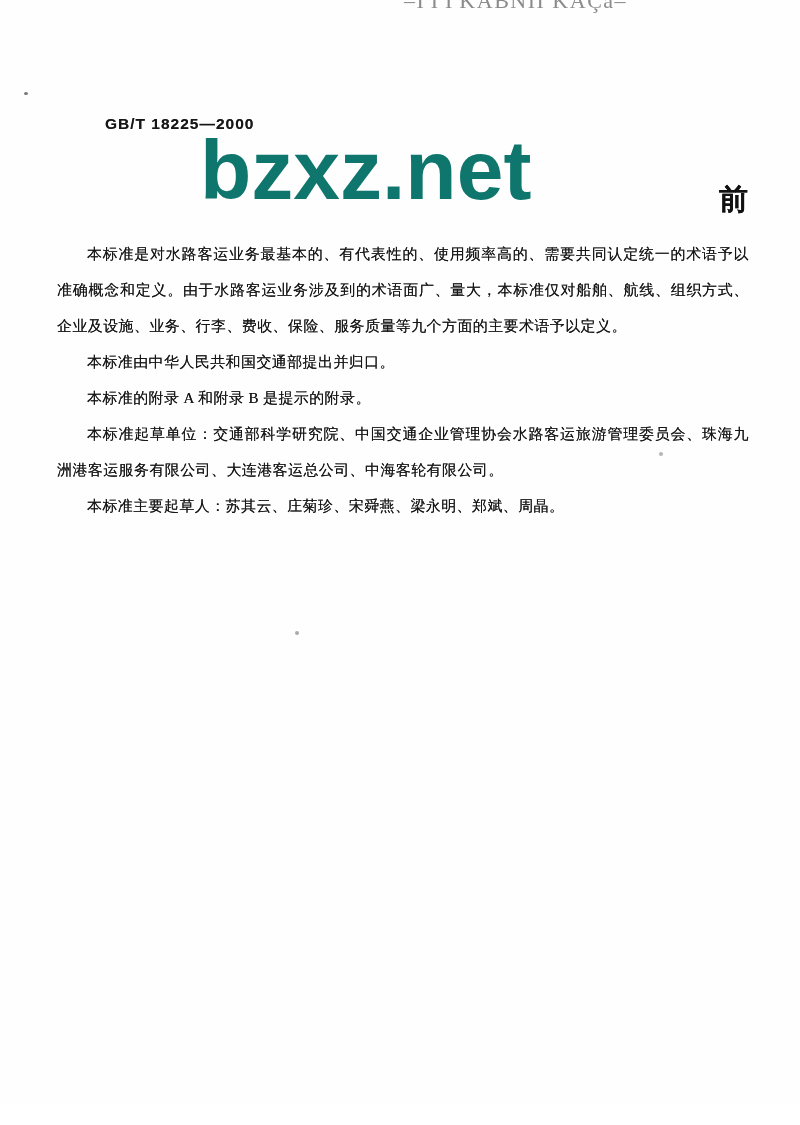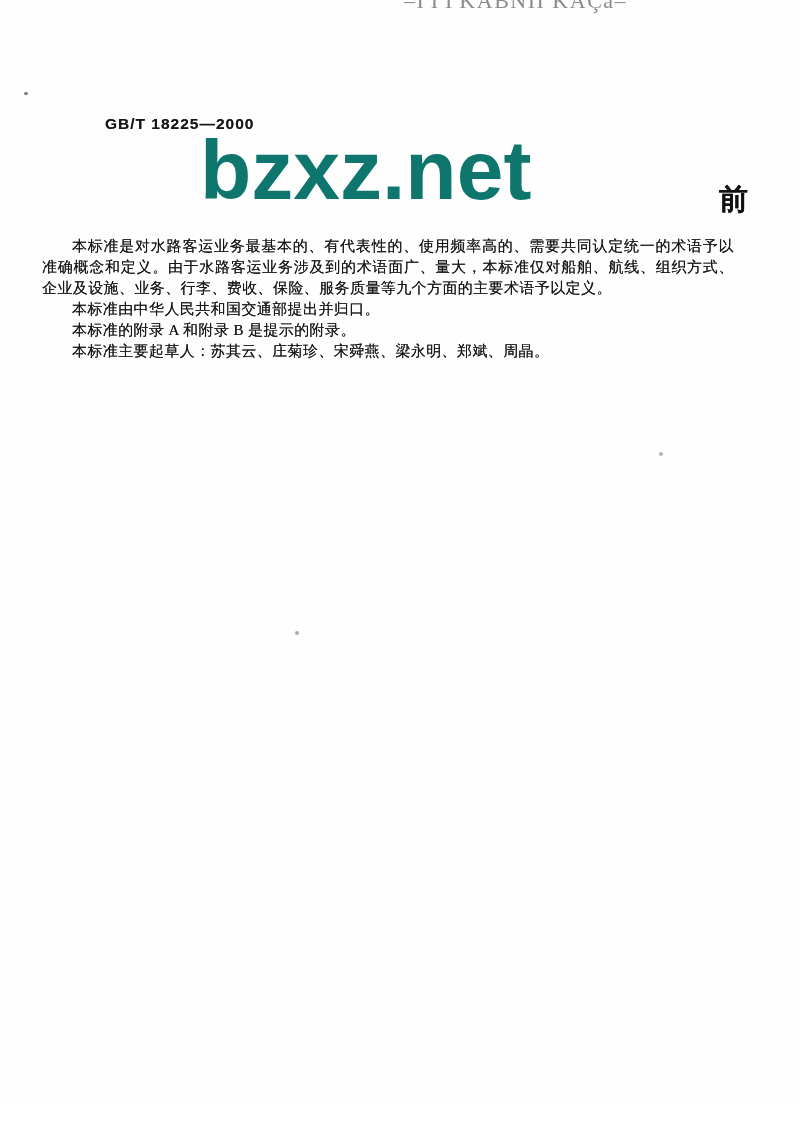--- a/index.html
+++ b/index.html
@@ -67,24 +67,24 @@
     font-weight: 700;
     letter-spacing: 2px;
     color: #111;
     text-shadow: 0 0 0.6px rgba(0,0,0,0.85);
     z-index: 2;
   }
   
   .body-block {
     position: absolute;
     top: 236px;
-    left: 42px;
+    left: 57px;
     width: 692px;
     font-size: 15px;
-    line-height: 21px;
+    line-height: 36px;
     letter-spacing: 0.4px;
     text-align: justify;
     color: #161616;
     text-shadow: 0 0 0.5px rgba(0,0,0,0.75);
     z-index: 2;
   }
   .body-block p {
     margin: 0;
     text-indent: 2em;
   }
@@ -110,19 +110,20 @@
   <div class="std-code">GB/T 18225—2000</div>
 
   <div class="watermark">bzxz.net</div>
 
   <div class="fw-title">前　　言</div>
 
   <div class="body-block">
     <p>本标准是对水路客运业务最基本的、有代表性的、使用频率高的、需要共同认定统一的术语予以准确概念和定义。由于水路客运业务涉及到的术语面广、量大，本标准仅对船舶、航线、组织方式、企业及设施、业务、行李、费收、保险、服务质量等九个方面的主要术语予以定义。</p>
     <p>本标准由中华人民共和国交通部提出并归口。</p>
     <p>本标准的附录 A 和附录 B 是提示的附录。</p>
+    <p>本标准起草单位：交通部科学研究院、中国交通企业管理协会水路客运旅游管理委员会、珠海九洲港客运服务有限公司、大连港客运总公司、中海客轮有限公司。</p>
     <p>本标准主要起草人：苏其云、庄菊珍、宋舜燕、梁永明、郑斌、周晶。</p>
   </div>
 
   <div class="speck speck-2"></div>
   <div class="speck speck-3"></div>
 
 </div>
 
 </body></html>

